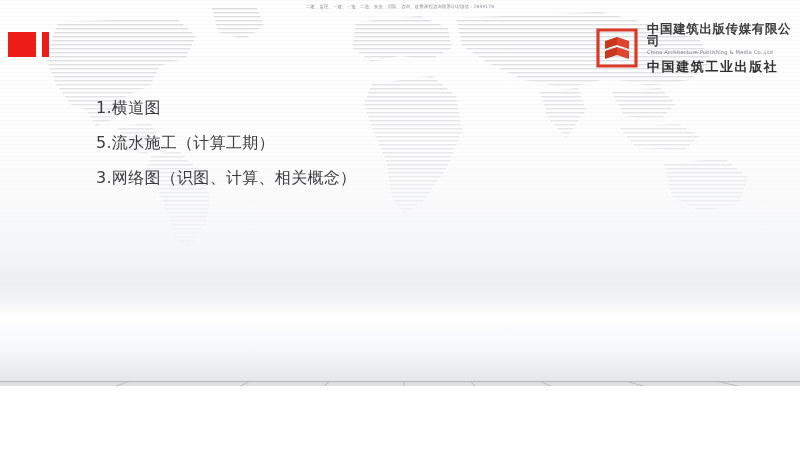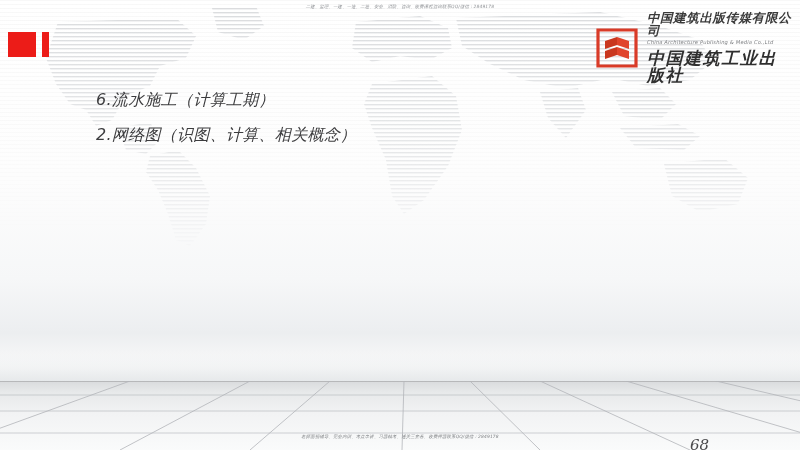--- a/index.html
+++ b/index.html
@@ -2,23 +2,22 @@
 <html><head>
 <meta charset="utf-8">
 <style>
   html,body{margin:0;padding:0;}
   body{
     width:800px;height:450px;overflow:hidden;
     font-family:"Liberation Sans","DejaVu Sans",sans-serif;
     background:#ffffff;
   }
   .slide{
-    position:relative;width:800px;height:450px;overflow:hidden;
+    position:relative;width:800px;height:386px;overflow:hidden;
     background:linear-gradient(180deg,#ffffff 0%,#fdfdfd 40%,#f6f7f8 62%,#eceef0 74%,#f3f4f5 78%,#ffffff 82%,#fafbfc 86%,#eef0f1 100%);
-    font-style:italic;
   }
 
   
   .map-layer{
     position:absolute;left:0;top:0;width:800px;height:260px;
     opacity:.55;pointer-events:none;
   }
   .map-layer svg{display:block;width:800px;height:260px;}
 
   
@@ -73,21 +72,21 @@
   .logo-text{display:flex;flex-direction:column;justify-content:center;line-height:1;}
   .logo-cn1{
     font-size:12.5px;color:#3a3a3a;font-weight:700;letter-spacing:.6px;
     font-family:"DejaVu Sans",sans-serif;
   }
   .logo-en{
     font-size:5.2px;color:#7d7f82;letter-spacing:.15px;margin-top:2.5px;
     font-family:"DejaVu Sans",sans-serif;white-space:nowrap;
   }
   .logo-cn2{
-    font-size:17px;color:#2f2f2f;font-weight:700;letter-spacing:1.6px;margin-top:5px;
+    font-size:13px;color:#2f2f2f;font-weight:700;letter-spacing:1.6px;margin-top:5px;
     font-family:"DejaVu Serif",serif;
   }
 
   
   .content{position:absolute;left:96px;top:76px;width:560px;}
   .title{
     font-size:17px;font-weight:700;color:#e8201a;letter-spacing:.6px;
     font-family:"DejaVu Sans",sans-serif;margin:0;white-space:nowrap;
   }
   .bullets{list-style:none;margin:0;padding:0;}
@@ -195,20 +194,21 @@
     </div>
     <div class="logo-text">
       <div class="logo-cn1">中国建筑出版传媒有限公司</div>
       <div class="logo-en">China Architecture Publishing &amp; Media Co.,Ltd</div>
       <div class="logo-cn2">中国建筑工业出版社</div>
     </div>
   </div>
 
   <div class="content">
     <ul class="bullets">
-      <li class="bullet b2">6.流水施工（计算工期）</li>
-      <li class="bullet b3">2.网络图（识图、计算、相关概念）</li>
+      <li class="bullet b1">1.横道图</li>
+      <li class="bullet b2">5.流水施工（计算工期）</li>
+      <li class="bullet b3">3.网络图（识图、计算、相关概念）</li>
     </ul>
   </div>
 
   <div class="pageno">68</div>
 
 </div>
 
 </body></html>

